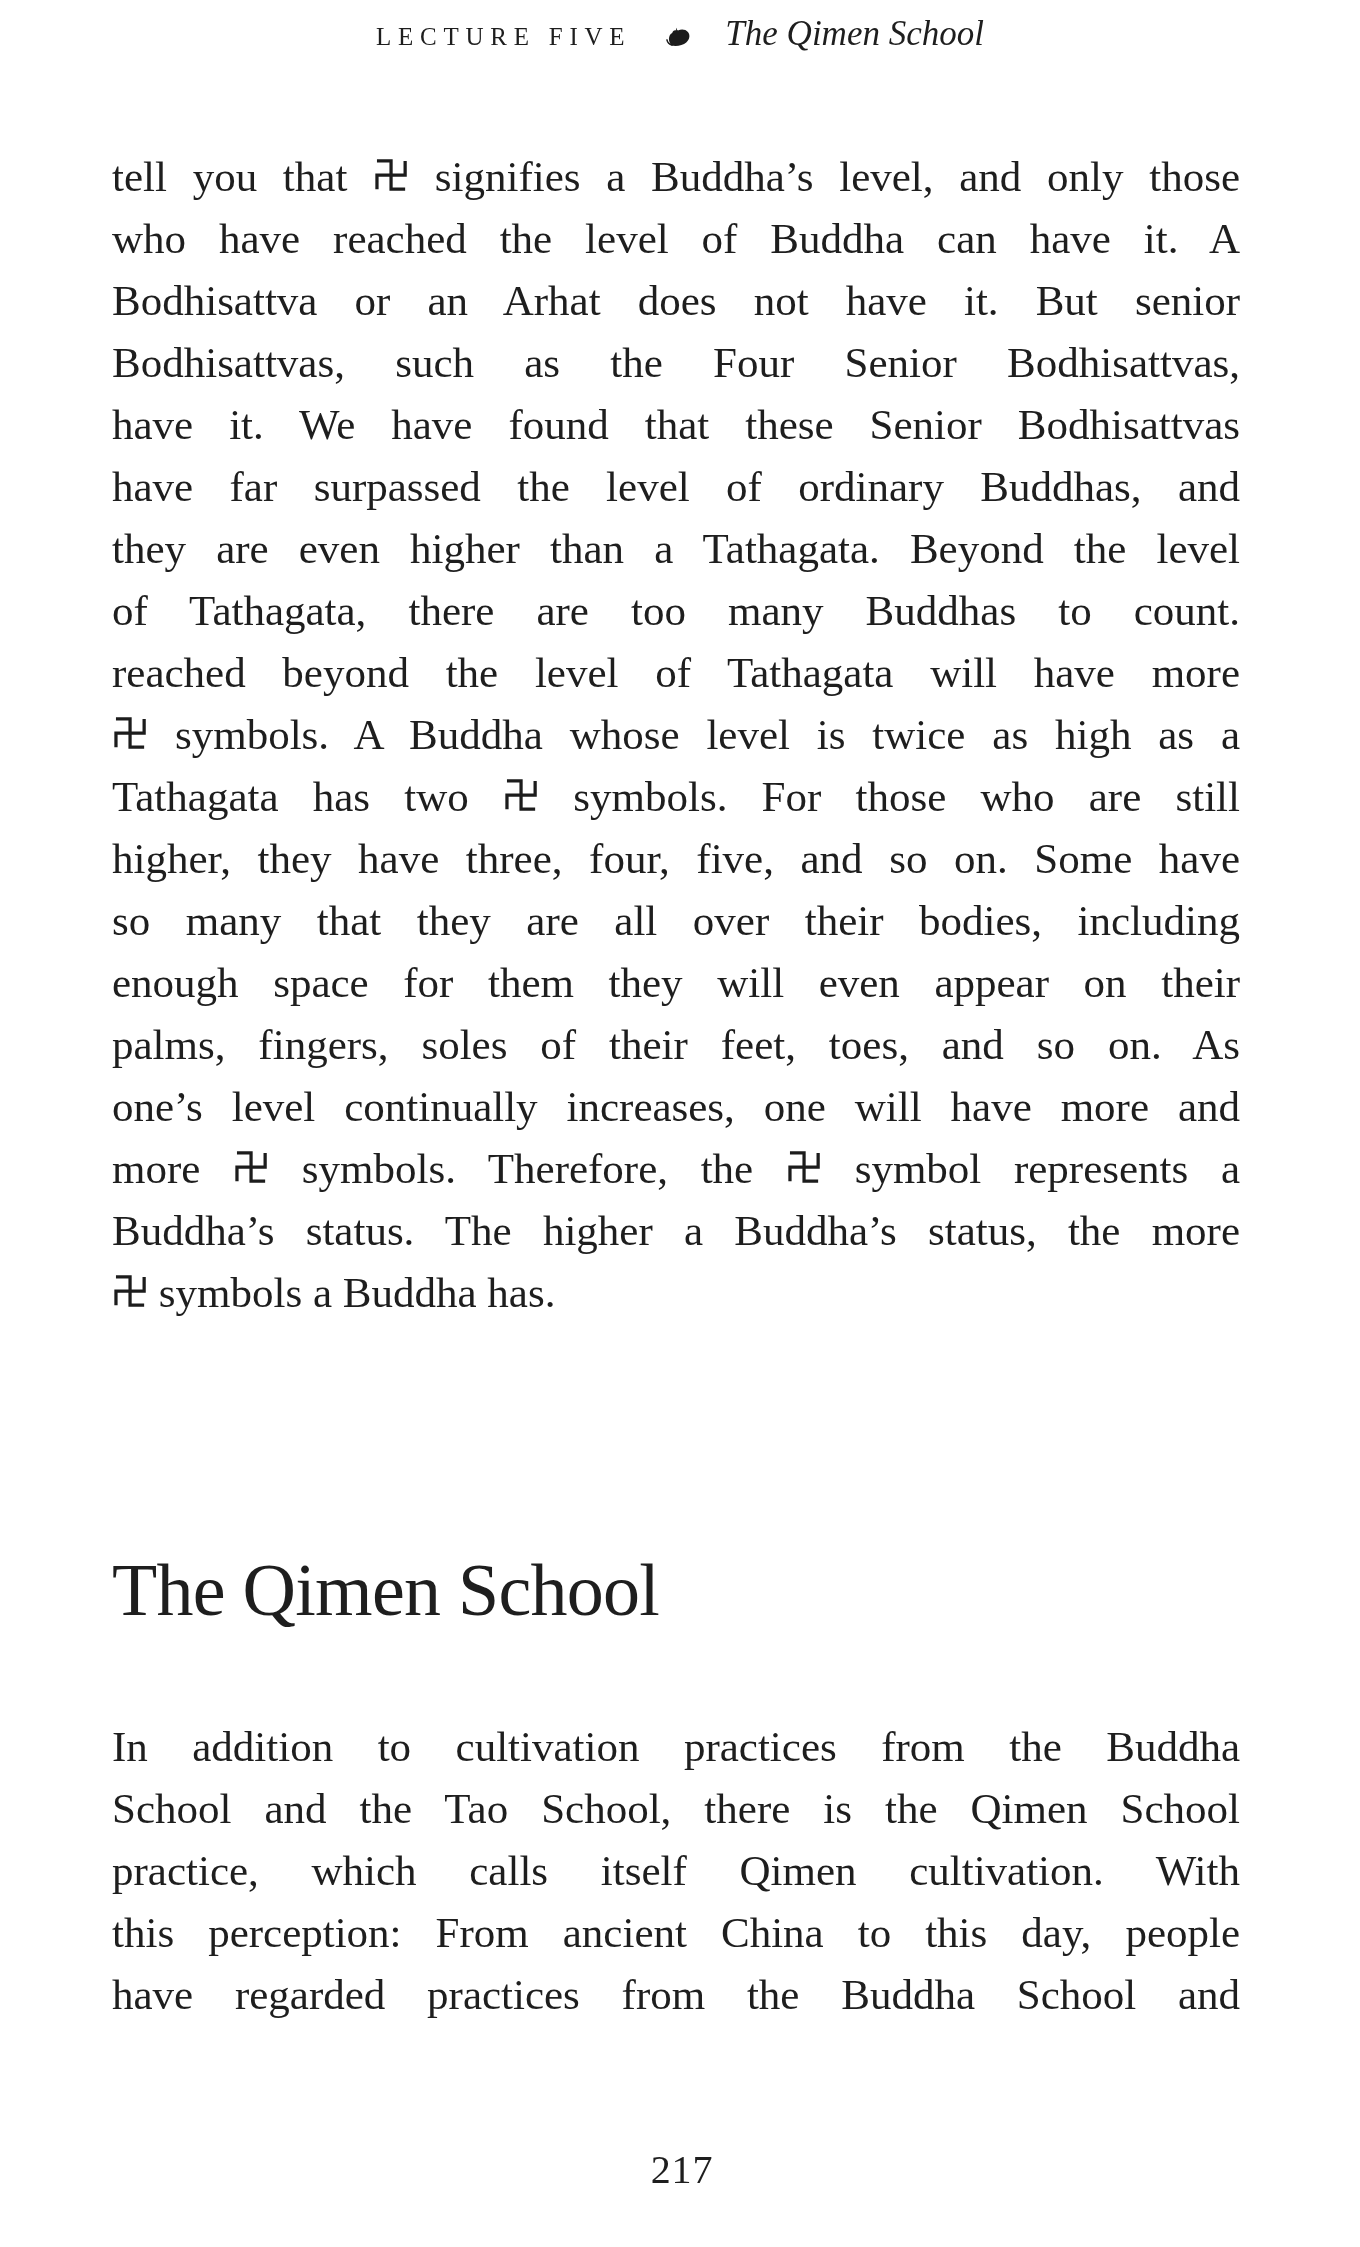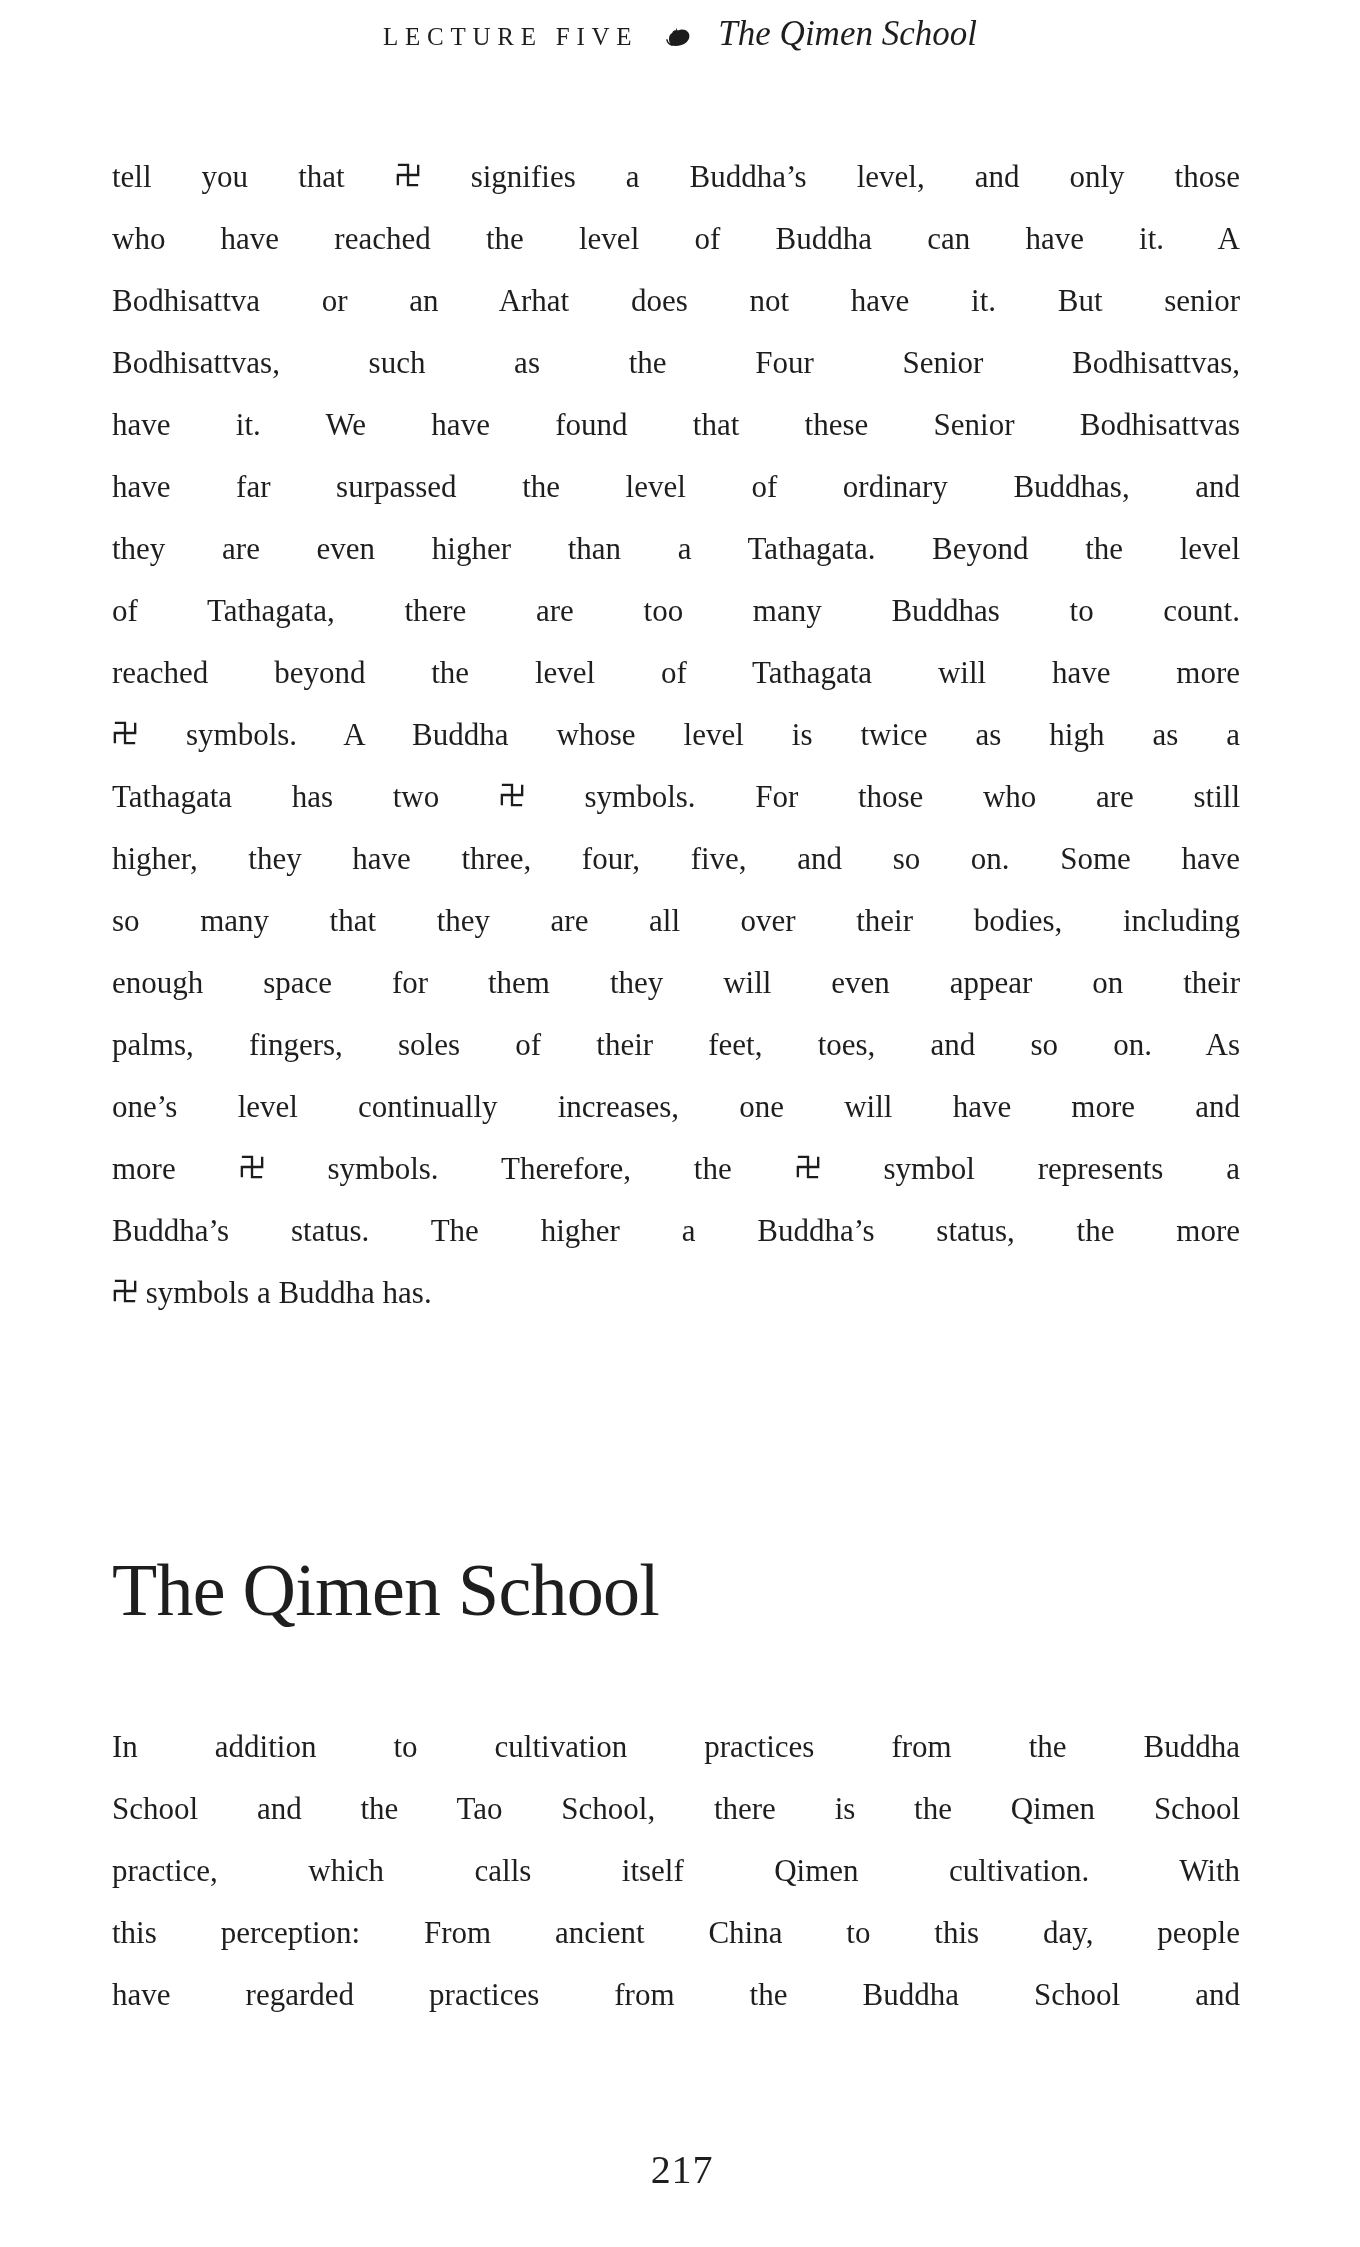--- a/index.html
+++ b/index.html
@@ -13,21 +13,21 @@
   }
   .page { position: absolute; inset: 0; }
 
   
   .running-head {
     position: absolute;
     top: 14px; left: 0; right: 0;
     display: flex;
     justify-content: center;
     align-items: baseline;
-    gap: 25px;
+    gap: 32px;
     white-space: nowrap;
   }
   .lecture-label {
     font-size: 25px;
     letter-spacing: 0.27em;
     font-weight: 500;
   }
   .fleuron {
     align-self: center;
     width: 30px; height: 30px;
@@ -42,21 +42,21 @@
 
   
   .textblock {
     position: absolute;
     left: 112px;
     width: 1128px;
   }
   .para1 { top: 146px; }
   .para2 { top: 1716px; }
   .line {
-    font-size: 31px;
+    font-size: 43px;
     line-height: 62px;
     height: 62px;
     text-align: justify;
     text-align-last: justify;
     overflow: visible;
   }
   .line.line-end {
     text-align-last: left;
   }
 

